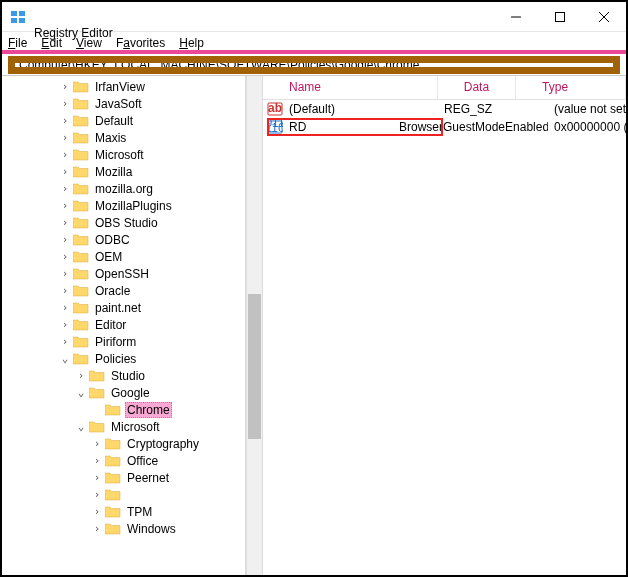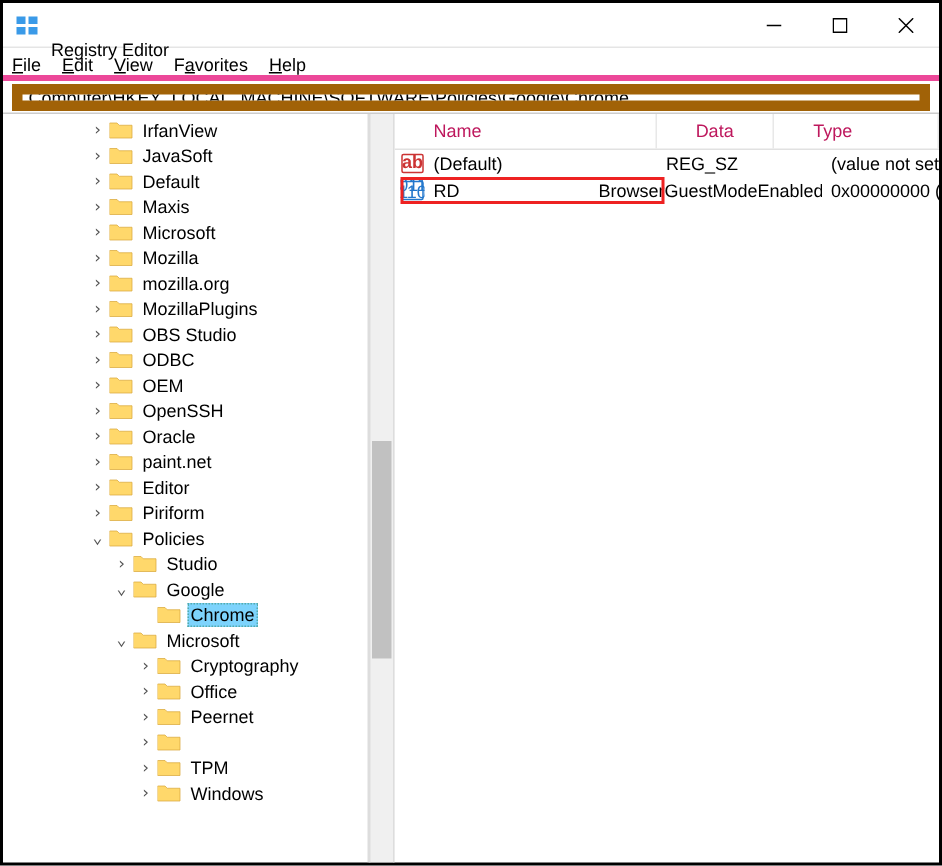--- a/index.html
+++ b/index.html
@@ -22,21 +22,21 @@
 .content { display: flex; height: calc(577px - 4px - 30px - 22px - 22px); }
 
 .tree { width: 244px; overflow-y: auto; overflow-x: hidden; border-right: 1px solid #ddd; padding: 2px 0 0 0; }
 .tree ul { list-style: none; }
 .tree li { white-space: nowrap; }
 .row { display: flex; align-items: center; height: 17px; padding-right: 4px; }
 .row .sp { display: inline-block; }
 .row .tg { width: 14px; text-align: center; color: #555; font-size: 11px; font-family: Consolas, monospace; }
 .row .fld { width: 16px; height: 13px; margin: 0 4px 0 1px; }
 .row .lbl { padding: 0 2px; }
-.row.sel .lbl { background: #7dd3fc; border: 1px dotted #5aa; padding: 0 1px; }
+.row.sel .lbl { background: #f9a8d4; border: 1px dotted #5aa; padding: 0 1px; }
 
 .vscroll-gutter { width: 17px; background: #f0f0f0; border-left: 1px solid #ddd; border-right: 1px solid #ddd; position: relative; }
 .vscroll-thumb { position: absolute; left: 1px; right: 1px; top: 218px; height: 145px; background: #c1c1c1; }
 
 .list { flex: 1; overflow: auto; }
 .list-header { display: flex; height: 24px; border-bottom: 1px solid #e1e1e1; }
 .list-header .col { padding: 4px 26px; border-right: 1px solid #e8e8e8; color: #be185d; }
 .col-name { width: 175px; }
 .col-type { width: 110px; }
 .col-data { flex: 1; }

